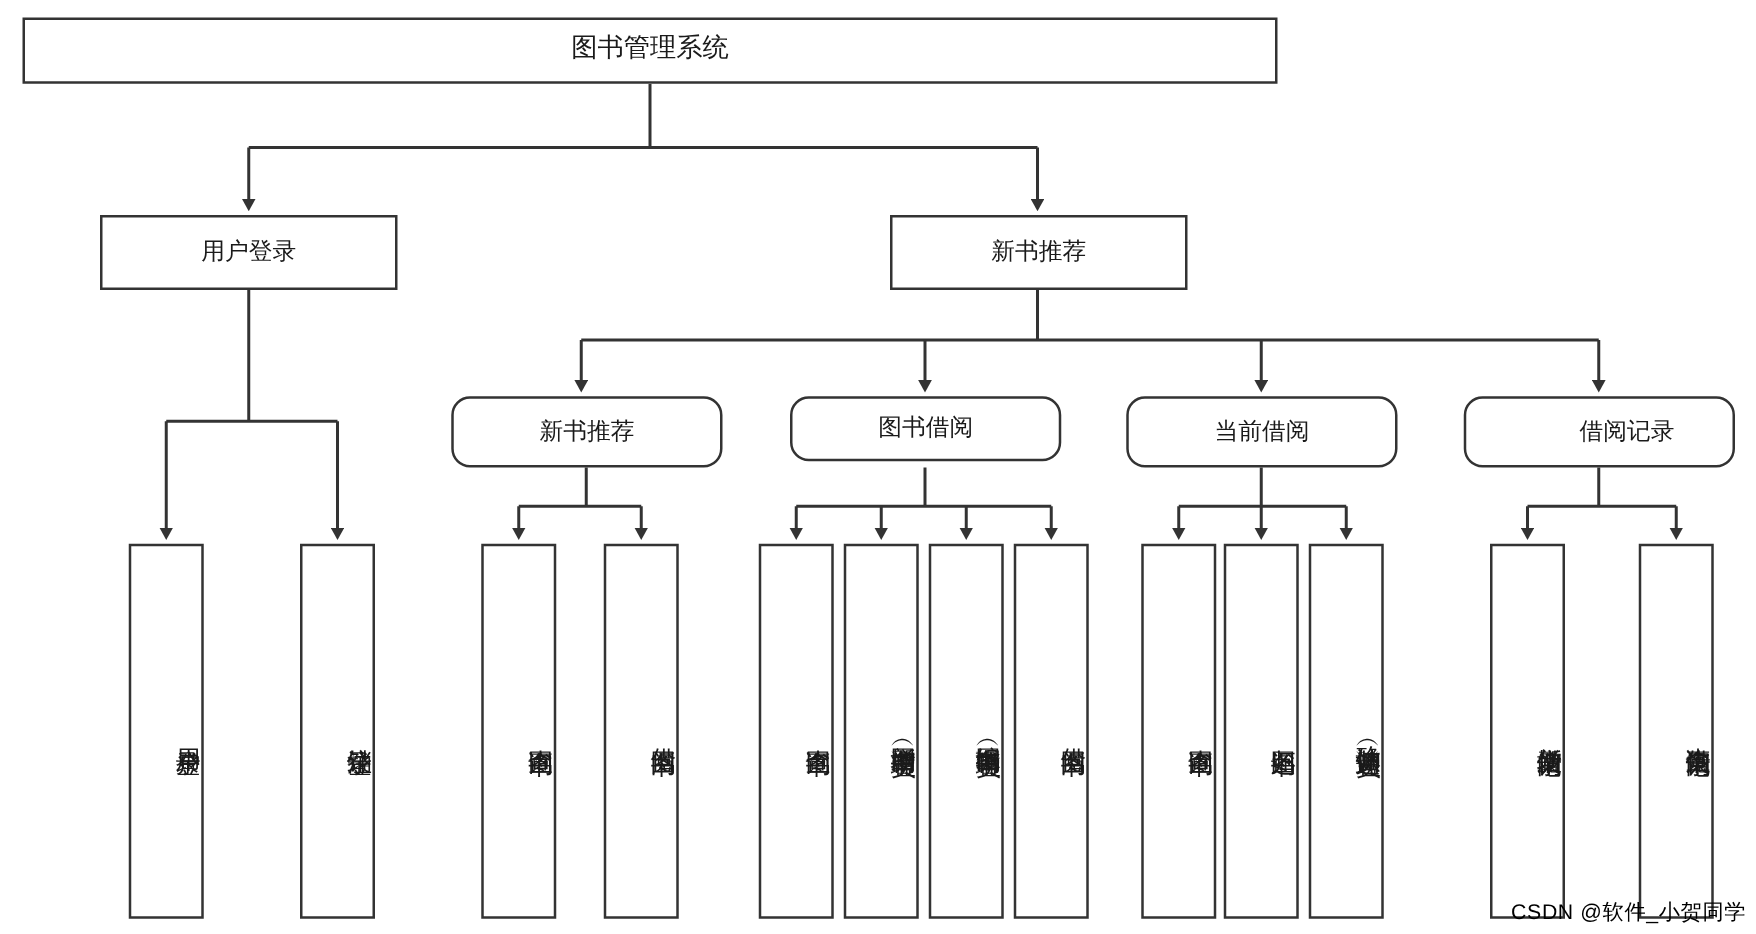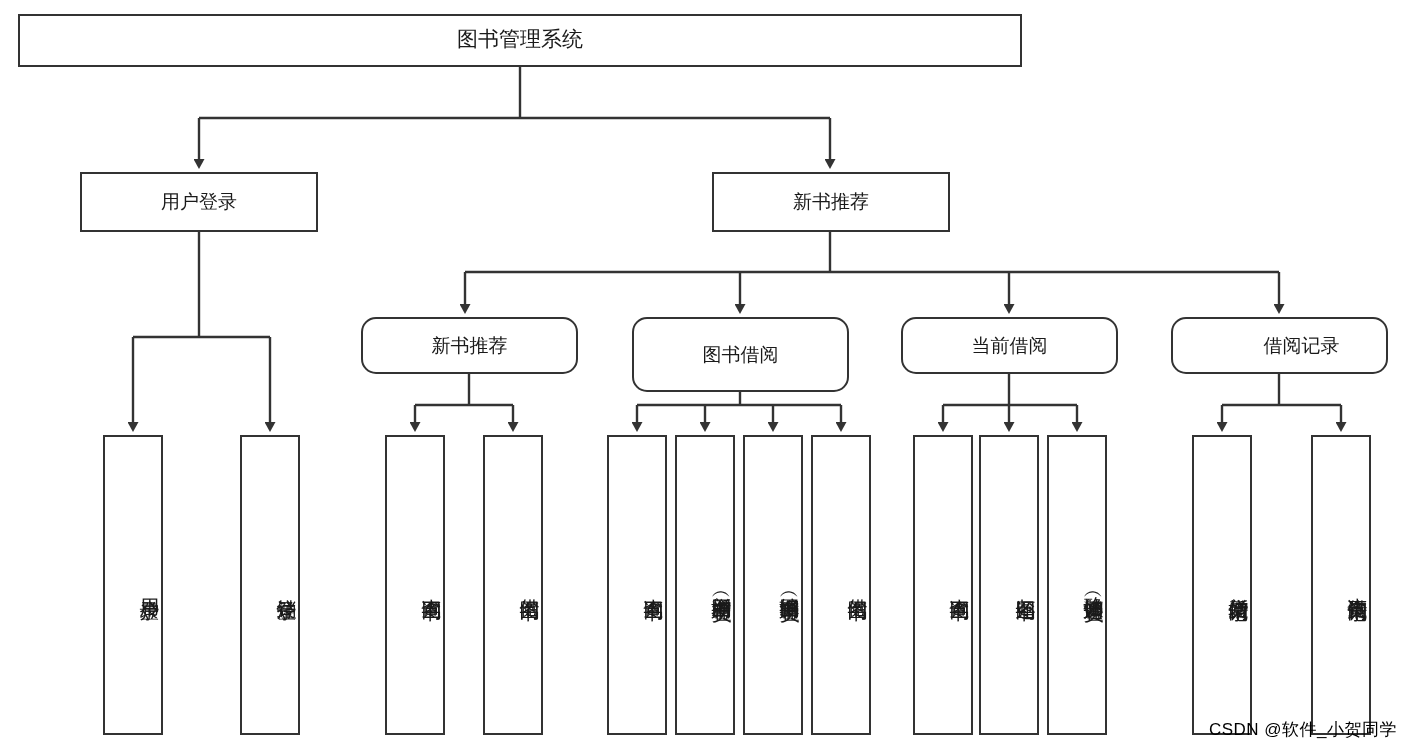--- a/index.html
+++ b/index.html
@@ -138,21 +138,21 @@
   </div>
 
   <div class="node lvl1" style="left:712px; top:172px; width:238px; height:60px;">
     <span class="lbl">新书推荐</span>
   </div>
 
   <div class="node lvl2" style="left:361px; top:317px; width:217px; height:57px;">
     <span class="lbl">新书推荐</span>
   </div>
 
-  <div class="node lvl2" style="left:632px; top:317px; width:217px; height:75px;">
+  <div class="node lvl2" style="left:632px; top:317px; width:217px; height:52px;">
     <span class="lbl">图书借阅</span>
   </div>
 
   <div class="node lvl2" style="left:901px; top:317px; width:217px; height:57px;align-items:center;">
     <span class="lbl">当前借阅</span>
   </div>
 
   <div class="node lvl2" style="left:1171px; top:317px; width:217px; height:57px;padding-left:44px;">
     <span class="lbl">借阅记录</span>
   </div>

